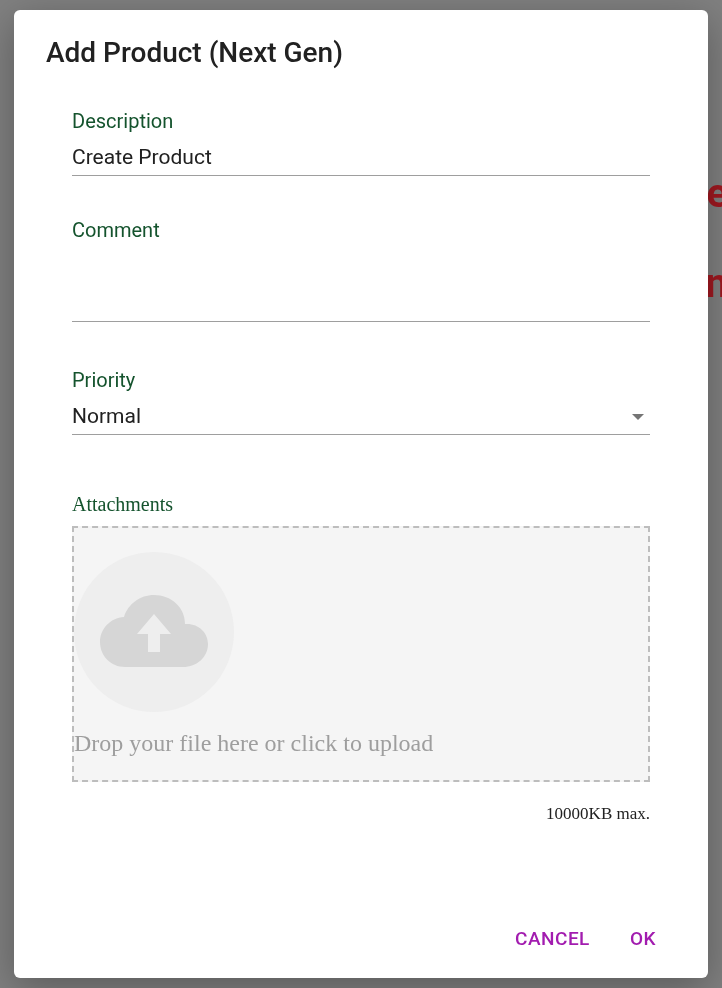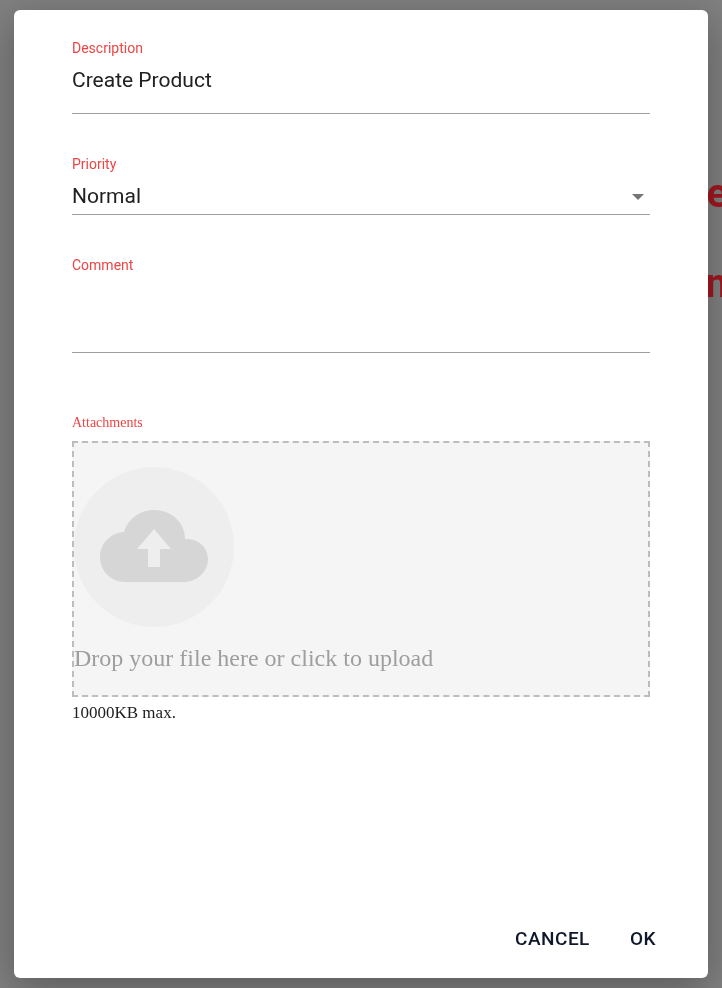--- a/index.html
+++ b/index.html
@@ -35,32 +35,32 @@
     }
     .dialog-body {
       flex: 1;
       padding: 30px 58px 10px 58px;
       overflow: auto;
     }
     .field {
       margin-bottom: 42px;
     }
     .field-label {
-      font-size: 14px;
-      color: #ef4444;
+      font-size: 20px;
+      color: #14532d;
       margin-bottom: 8px;
       display: block;
     }
     .text-input {
       width: 100%;
       border: none;
       border-bottom: 1px solid #9e9e9e;
       font-size: 21px;
       color: #212121;
-      padding: 4px 0 21px 0;
+      padding: 4px 0 6px 0;
       outline: none;
       background: transparent;
       font-family: inherit;
     }
     .select-wrapper {
       position: relative;
       border-bottom: 1px solid #9e9e9e;
       padding: 4px 0 6px 0;
       cursor: pointer;
     }
@@ -116,75 +116,76 @@
       align-items: center;
       justify-content: center;
       margin-bottom: 18px;
     }
     .dropzone-text {
       font-size: 24px;
       font-weight: 500;
       color: #9e9e9e;
     }
     .max-text {
-      text-align: left;
+      text-align: right;
       font-size: 17px;
       color: #212121;
-      margin-top: 6px;
+      margin-top: 22px;
     }
     .dialog-actions {
       display: flex;
       justify-content: flex-end;
       gap: 40px;
       padding: 20px 52px 28px 32px;
     }
     .btn {
       background: none;
       border: none;
       font-size: 19px;
       font-weight: 500;
-      color: #0f172a;
+      color: #a21caf;
       cursor: pointer;
       font-family: inherit;
       letter-spacing: 0.5px;
     }
     .bg-glyph {
       position: absolute;
       right: -6px;
       font-size: 40px;
       font-weight: bold;
       color: #a01820;
     }
   </style>
 </head>
 <body>
 
 <div class="bg-glyph" style="top:170px;">e</div>
 <div class="bg-glyph" style="top:260px;">n</div>
 
 <div class="dialog">
+  <div class="dialog-title">Add Product (Next Gen)</div>
 
   <div class="dialog-body">
 
     <div class="field">
       <label class="field-label">Description</label>
       <input type="text" class="text-input" value="Create Product" style="">
+    </div>
+
+    <div class="field">
+      <label class="field-label">Comment</label>
+      <textarea class="comment-input" style=""></textarea>
     </div>
 
     <div class="field">
       <label class="field-label">Priority</label>
       <div class="select-wrapper">
         <span class="select-value">Normal</span>
         <span class="select-arrow"></span>
       </div>
-    </div>
-
-    <div class="field">
-      <label class="field-label">Comment</label>
-      <textarea class="comment-input" style=""></textarea>
     </div>
 
     <div class="field-attachments">
       <label class="field-label">Attachments</label>
       <div class="dropzone">
         <div class="cloud-circle">
           <svg width="110" height="80" viewBox="0 0 110 80">
             <path d="M 86 32 C 86 15 72 3 55 3 C 41 3 29 12 25 25 C 11 26 1 37 1 50 C 1 64 12 75 26 75 L 84 75 C 98 75 109 65 109 52 C 109 41 100 32 88 32 Z" fill="#d6d6d6"></path>
             <path d="M 55 22 L 38 42 L 49 42 L 49 60 L 61 60 L 61 42 L 72 42 Z" fill="#eeeeee"></path>
           </svg>

